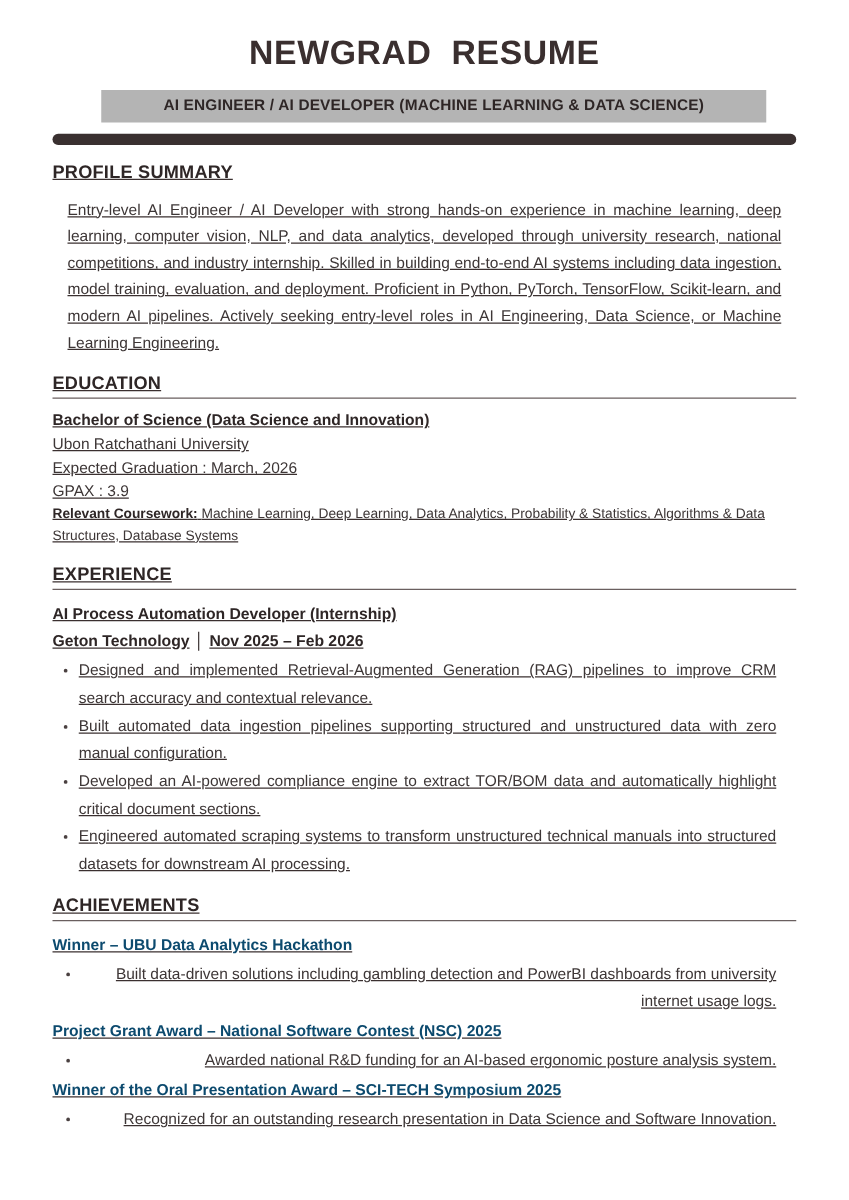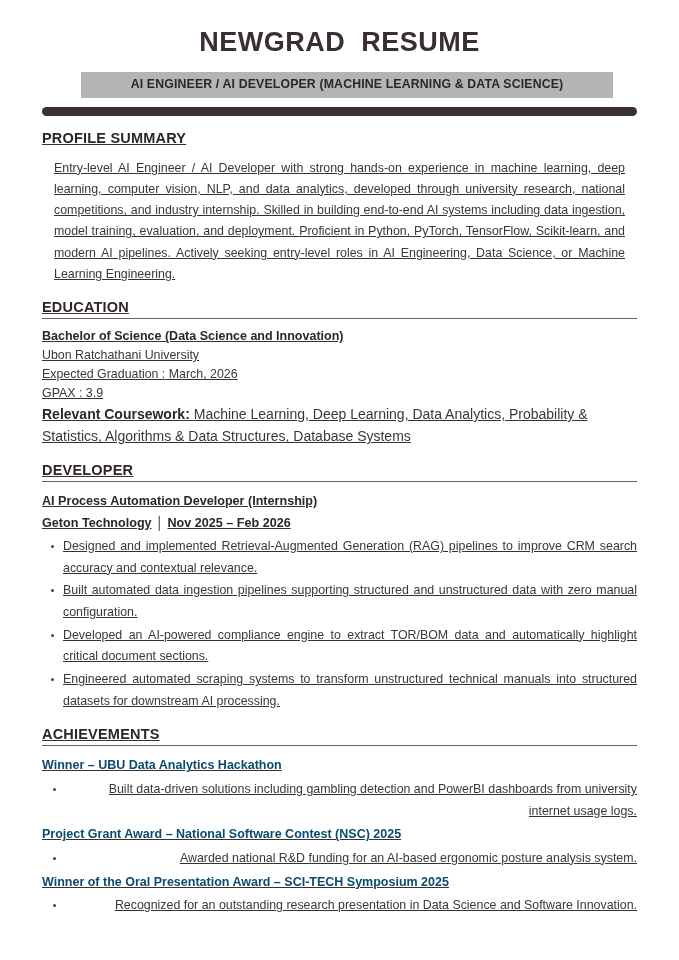--- a/index.html
+++ b/index.html
@@ -96,21 +96,21 @@
     font-weight: bold;
     color: #2e2626;
     line-height: 1.52;
   }
   .edu-line {
     font-size: 12.4px;
     color: #3d3636;
     line-height: 1.52;
   }
   .edu-course {
-    font-size: 14px;
+    font-size: 11px;
     color: #3d3636;
     line-height: 1.6;
     text-align: left;
   }
   .edu-course b {
     color: #2e2626;
   }
 
   .job-title {
     font-size: 12.6px;
@@ -125,21 +125,21 @@
     line-height: 1.75;
   }
   .job-meta .bar {
     display: inline-block;
     padding: 0 4px;
     font-weight: normal;
   }
 
   ul.bullets {
     list-style: none;
-    margin: 2px 0 0 0;
+    margin: 2px 16px 0 0;
     padding: 0;
   }
   ul.bullets li {
     position: relative;
     font-size: 12.4px;
     line-height: 1.75;
     color: #3d3636;
     padding-left: 21px;
     margin-bottom: 1px;
     text-align: justify;
@@ -191,21 +191,21 @@
     <div class="section-title">EDUCATION</div>
     <div class="section-rule"></div>
     <div class="edu-degree">Bachelor of Science (Data Science and Innovation)</div>
     <div class="edu-line">Ubon Ratchathani University</div>
     <div class="edu-line">Expected Graduation : March, 2026</div>
     <div class="edu-line">GPAX : 3.9</div>
     <div class="edu-course"><b>Relevant Coursework:</b> <span>Machine Learning, Deep Learning, Data Analytics, Probability &amp; Statistics, Algorithms &amp; Data Structures, Database Systems</span></div>
   </div>
 
   <div class="section">
-    <div class="section-title">DEVELOPER</div>
+    <div class="section-title">EXPERIENCE</div>
     <div class="section-rule"></div>
     <div class="job-title">AI Process Automation Developer (Internship)</div>
     <div class="job-meta"><span>Geton Technology</span><span class="bar">│</span><span>Nov 2025 – Feb 2026</span></div>
     <ul class="bullets">
       <li>Designed and implemented Retrieval-Augmented Generation (RAG) pipelines to improve CRM search accuracy and contextual relevance.</li>
       <li>Built automated data ingestion pipelines supporting structured and unstructured data with zero manual configuration.</li>
       <li>Developed an AI-powered compliance engine to extract TOR/BOM data and automatically highlight critical document sections.</li>
       <li>Engineered automated scraping systems to transform unstructured technical manuals into structured datasets for downstream AI processing.</li>
     </ul>
   </div>

